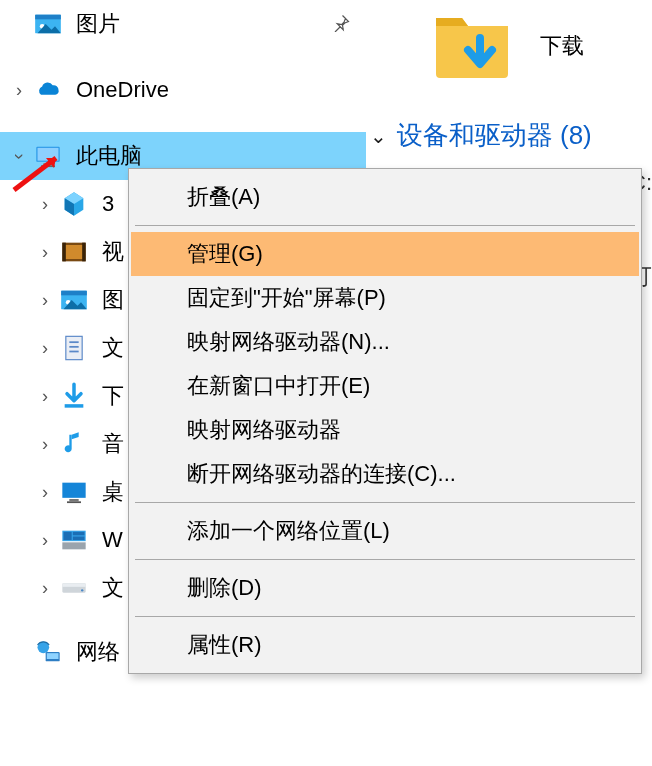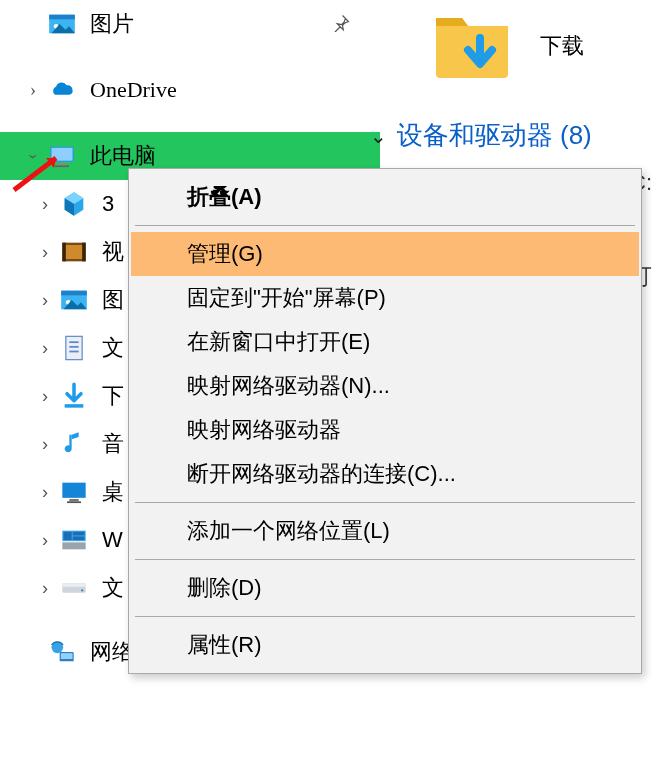--- a/index.html
+++ b/index.html
@@ -21,21 +21,21 @@
     color: #000;
   }
   .row {
     display: flex;
     align-items: center;
     height: 48px;
     position: relative;
     white-space: nowrap;
   }
   .row.selected {
-    background: #22c55e;
+    background: #7dd3fc;
     width: 360px;
   }
   .chevron {
     width: 26px;
     text-align: center;
     color: #555;
     font-size: 18px;
     user-select: none;
     flex: 0 0 auto;
     margin-right: 2px;
@@ -52,21 +52,21 @@
   }
   .ico svg { width: 100%; height: 100%; }
   .lbl { flex: 1 1 auto; }
   .pin {
     position: absolute;
     right: 10px;
     top: 12px;
     color: #555;
     font-size: 22px;
   }
-  .indent1 { padding-left: 20px; font-family: Liberation Serif, serif; }
+  .indent1 { padding-left: 6px; }
   .indent2 { padding-left: 32px; }
 
   
   .arrow1 {
     position: absolute;
     left: 12px;
     top: 154px;
     pointer-events: none;
   }
   .arrow2 {
@@ -125,21 +125,21 @@
   .mitem {
     height: 44px;
     display: flex;
     align-items: center;
     padding-left: 56px;
   }
   .mitem.hover {
     background: #fdba74;
   }
   .mitem .mlbl { }
-  .mitem.bold .mlbl { font-weight: 700; }
+  .mitem.bold .mlbl { font-weight: 400; }
   .msep {
     height: 1px;
     background: #a8a8a8;
     margin: 6px 4px;
   }
 </style>
 </head>
 <body>
 
 <div class="tree">
@@ -352,26 +352,26 @@
     <span class="mlbl">折叠(A)</span>
   </div>
   <div class="msep"></div>
   <div class="mitem hover">
     <span class="mlbl">管理(G)</span>
   </div>
   <div class="mitem">
     <span class="mlbl">固定到"开始"屏幕(P)</span>
   </div>
   <div class="mitem">
+    <span class="mlbl">映射网络驱动器(N)...</span>
+  </div>
+  <div class="mitem">
     <span class="mlbl">在新窗口中打开(E)</span>
   </div>
   <div class="mitem">
-    <span class="mlbl">映射网络驱动器(N)...</span>
-  </div>
-  <div class="mitem">
     <span class="mlbl">映射网络驱动器</span>
   </div>
   <div class="mitem">
     <span class="mlbl">断开网络驱动器的连接(C)...</span>
   </div>
   <div class="msep"></div>
   <div class="mitem">
     <span class="mlbl">添加一个网络位置(L)</span>
   </div>
   <div class="msep"></div>

